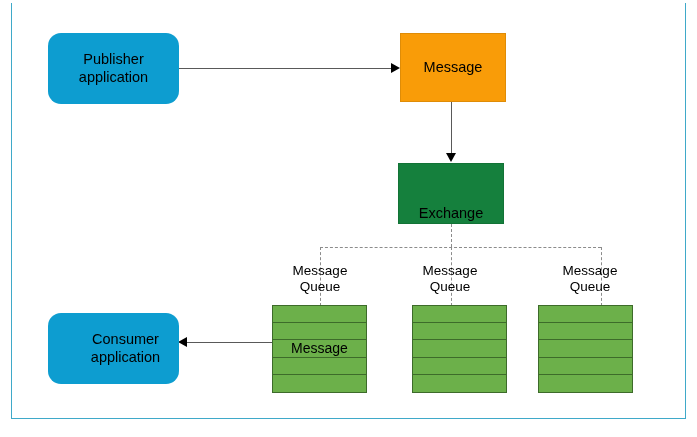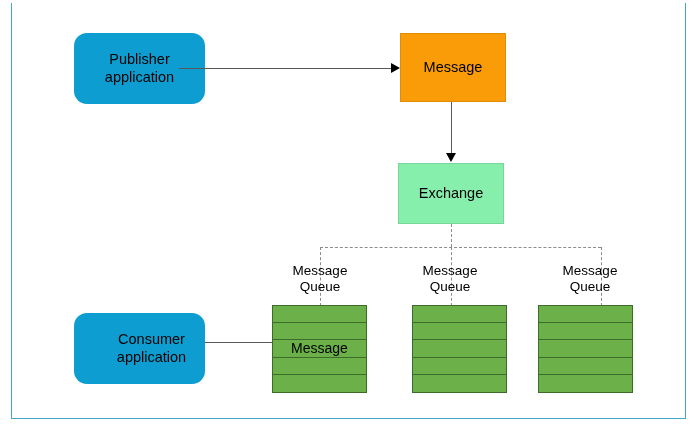--- a/index.html
+++ b/index.html
@@ -33,21 +33,20 @@
     display: flex;
     align-items: center;
     justify-content: center;
     text-align: center;
     color: #000000;
     line-height: 1.22;
   }
   .node-app {
     border-radius: 13px;
     font-size: 14.5px;
-    margin-left: 26px;
   }
   .node-rect {
     font-size: 14.5px;
     border: 1px solid rgba(0,0,0,0.10);
   }
   #publisher { left: 48px;  top: 33px;  width: 131px; height: 71px; }
   #consumer  { left: 48px;  top: 313px; width: 131px; height: 71px; padding-left: 24px; }
   #message-box { left: 400px; top: 33px; width: 106px; height: 69px; }
   #exchange-box{ left: 398px; top: 163px; width: 106px; height: 61px; }
 
@@ -141,21 +140,21 @@
   <div class="line-h" style="left:179px; top:67.5px; width:213px;"></div>
   <div class="arrow-head arrow-right" style="left:391px; top:63px;"></div>
 
   <div class="node node-rect" id="message-box" style="background:#f99c08;">
     <span>Message</span>
   </div>
 
   <div class="line-v" style="left:450.5px; top:102px; height:52px;"></div>
   <div class="arrow-head arrow-down" style="left:446px; top:153px;"></div>
 
-  <div class="node node-rect" id="exchange-box" style="background:#86efac;">
+  <div class="node node-rect" id="exchange-box" style="background:#15803d;align-items:flex-end;">
     <span>Exchange</span>
   </div>
 
   <div class="dash-v" style="left:450.5px; top:224px; height:23px;"></div>
 
   <div class="dash-h" style="left:320px; top:246.5px; width:281px;"></div>
 
   <div class="dash-v" style="left:320px; top:246.5px; height:59px;"></div>
   <div class="dash-v" style="left:450.5px; top:246.5px; height:59px;"></div>
   <div class="dash-v" style="left:600.5px; top:246.5px; height:59px;"></div>

